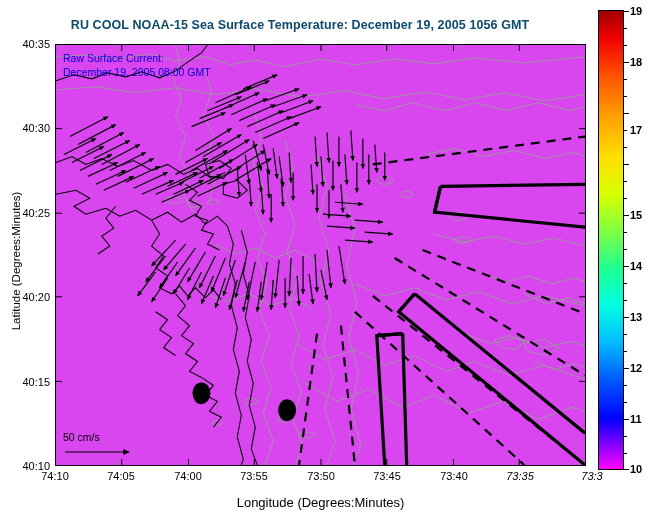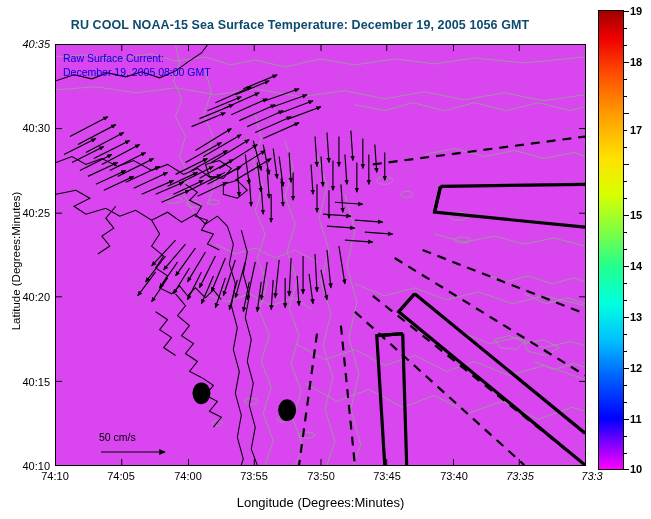--- a/index.html
+++ b/index.html
@@ -23,21 +23,21 @@
   }
   .plot-svg{position:absolute;left:0;top:0;width:100%;height:100%;}
 
   
   .annot{
     position:absolute;left:62px;top:50px;color:#0000d8;font-size:10.5px;
     line-height:14px;white-space:nowrap;
   }
 
   
-  .veckey{position:absolute;left:62px;top:432px;width:120px;height:34px;margin-left:36px;}
+  .veckey{position:absolute;left:62px;top:432px;width:120px;height:34px;}
   .veckey .lbl{font-size:10.5px;color:#000;white-space:nowrap;}
 
   
   .xlab{position:absolute;font-size:11px;color:#000;white-space:nowrap;
         transform:translateX(-50%);}
   .ylab{position:absolute;font-size:11px;color:#000;white-space:nowrap;
         text-align:right;transform:translateY(-50%);}
 
   .xaxis-title{
     position:absolute;left:55px;top:495px;width:531px;text-align:center;
@@ -370,21 +370,21 @@
   <div class="xlab" style="left:188px;top:470px;">74:00</div>
   <div class="xlab" style="left:254px;top:470px;">73:55</div>
   <div class="xlab" style="left:321px;top:470px;">73:50</div>
   <div class="xlab" style="left:387px;top:470px;">73:45</div>
   <div class="xlab" style="left:454px;top:470px;">73:40</div>
   <div class="xlab" style="left:520px;top:470px;font-style:italic;">73:35</div>
   <div class="xlab" style="left:592px;top:470px;font-style:italic;">73:3</div>
 
   <div class="xaxis-title">Longitude (Degrees:Minutes)</div>
 
-  <div class="ylab" style="left:10px;top:44px;width:40px;font-style:italic;">40:35</div>
+  <div class="ylab" style="left:10px;top:44px;width:40px;">40:35</div>
   <div class="ylab" style="left:10px;top:128px;width:40px;">40:30</div>
   <div class="ylab" style="left:10px;top:213px;width:40px;">40:25</div>
   <div class="ylab" style="left:10px;top:297px;width:40px;">40:20</div>
   <div class="ylab" style="left:10px;top:382px;width:40px;">40:15</div>
   <div class="ylab" style="left:10px;top:466px;width:40px;">40:10</div>
 
   <div class="yaxis-title">Latitude (Degrees:Minutes)</div>
 
   <div class="cbar"></div>
 

